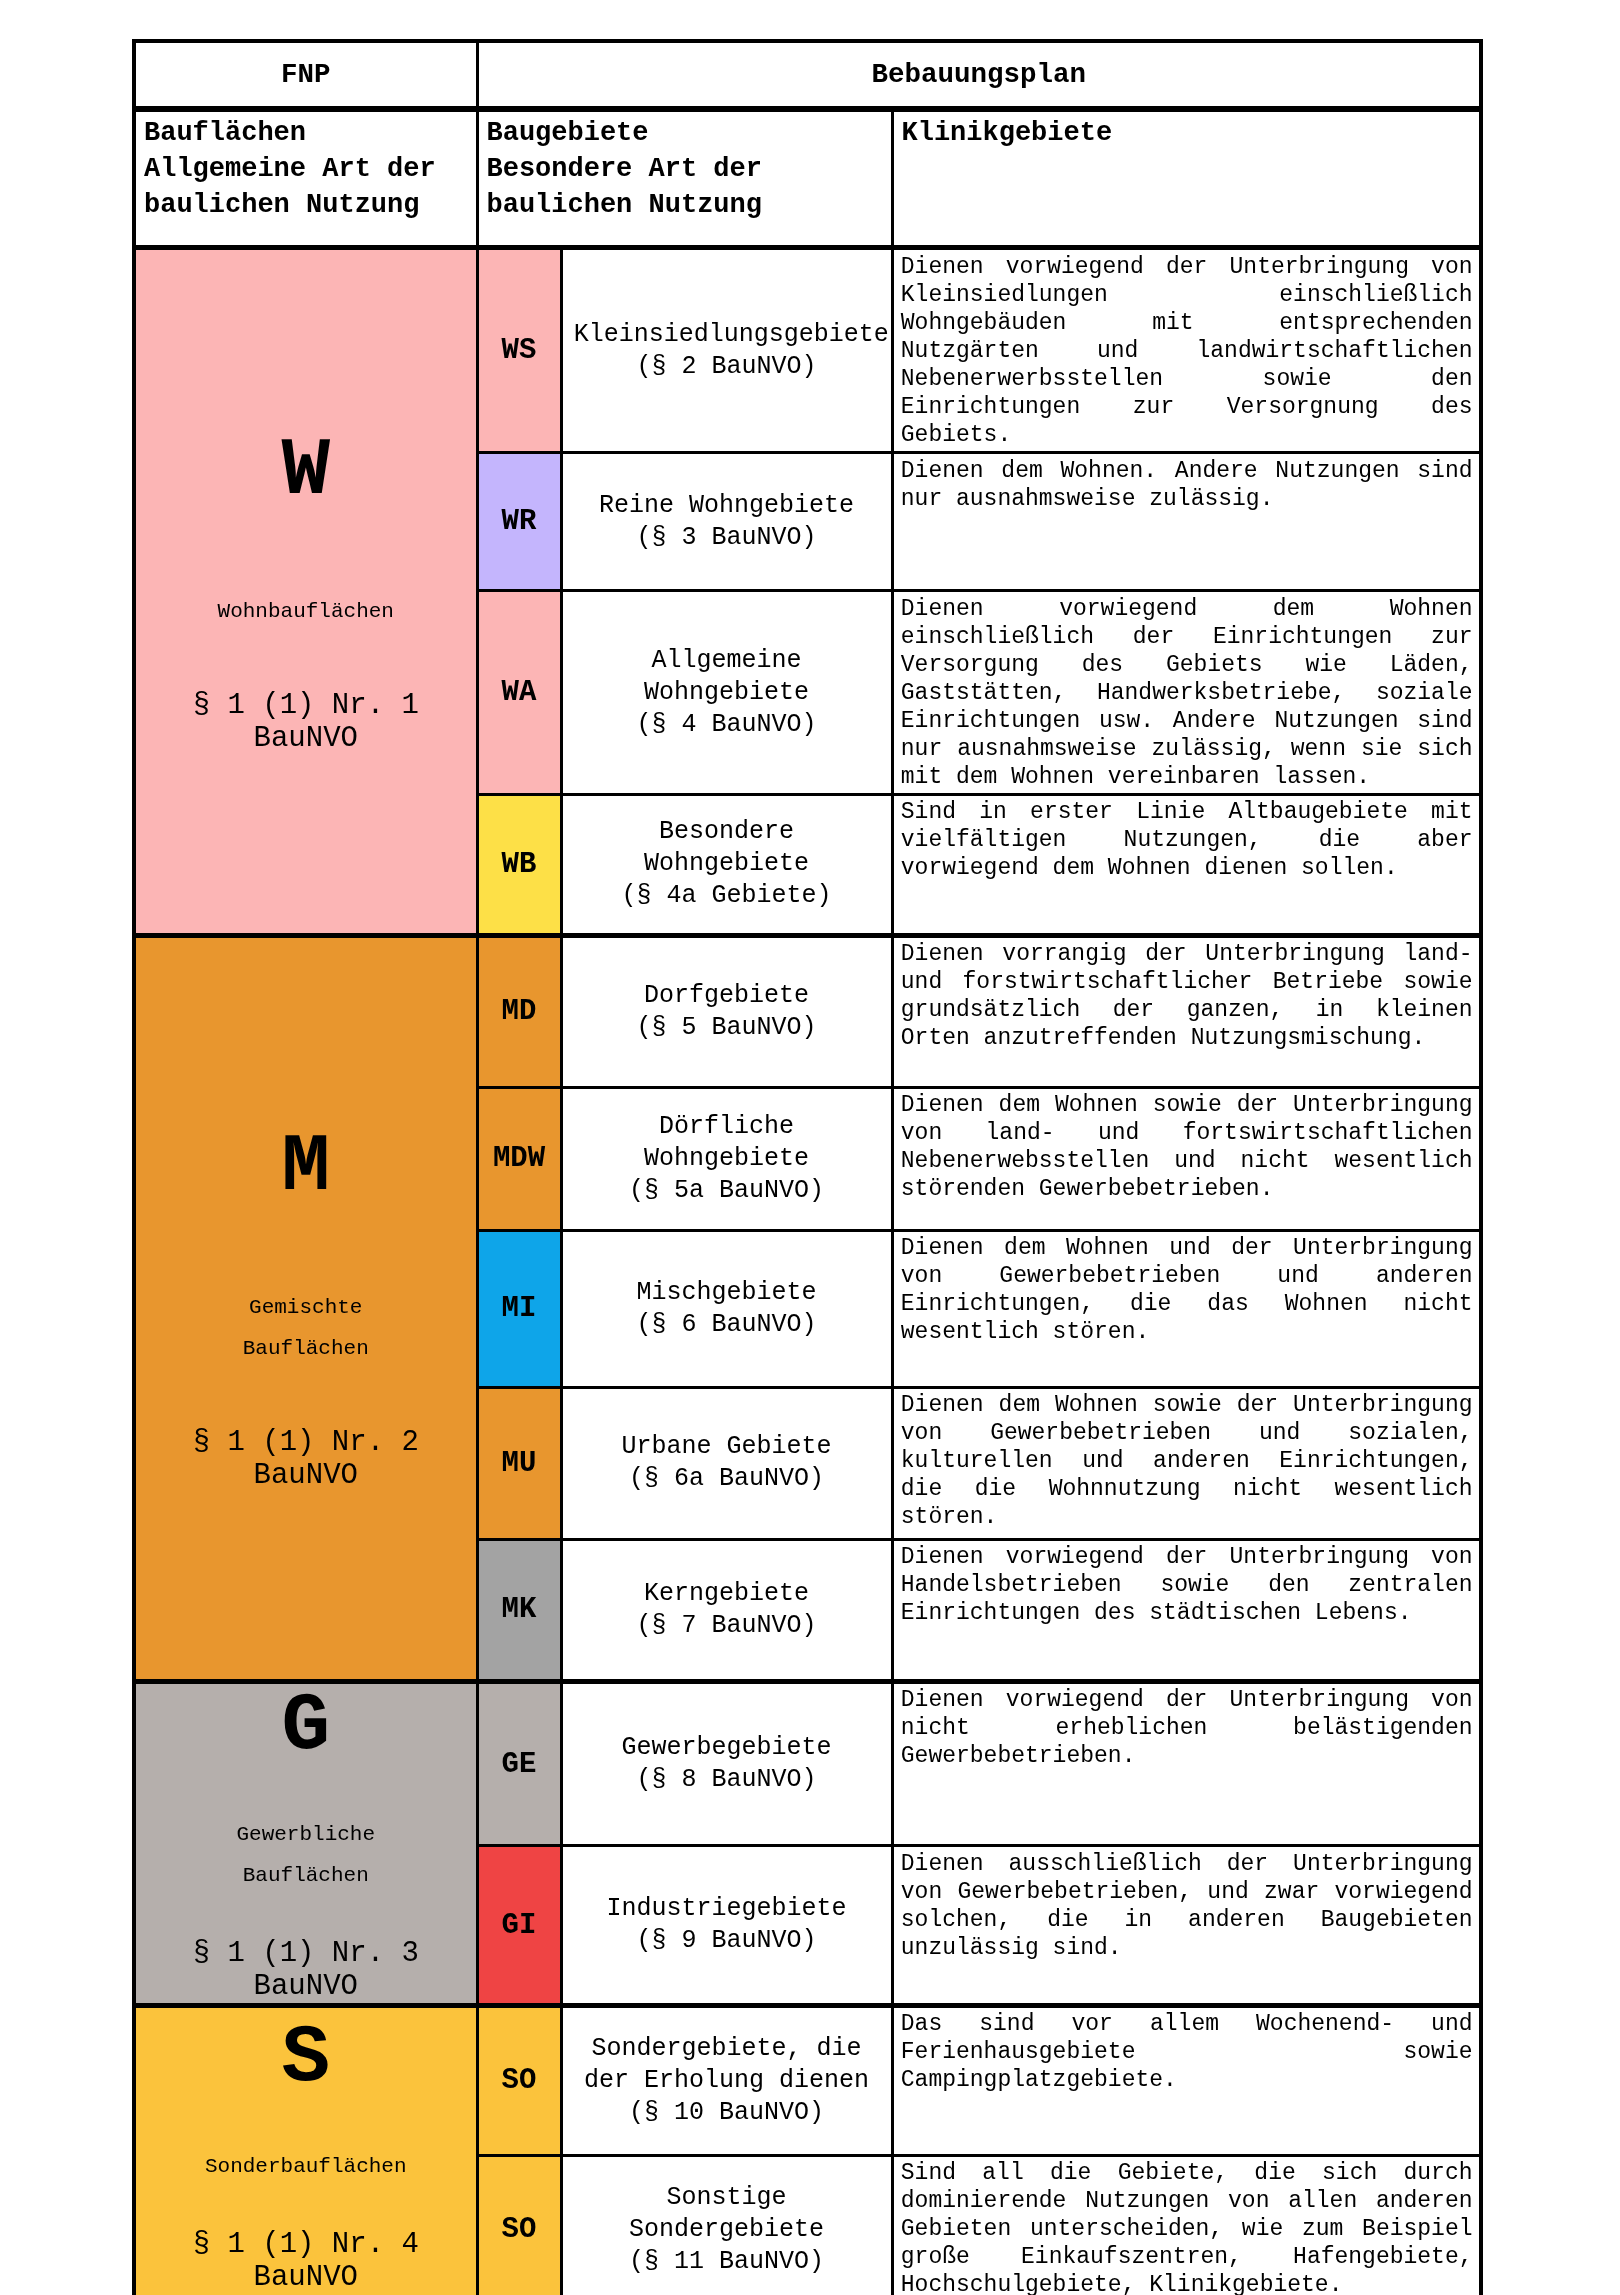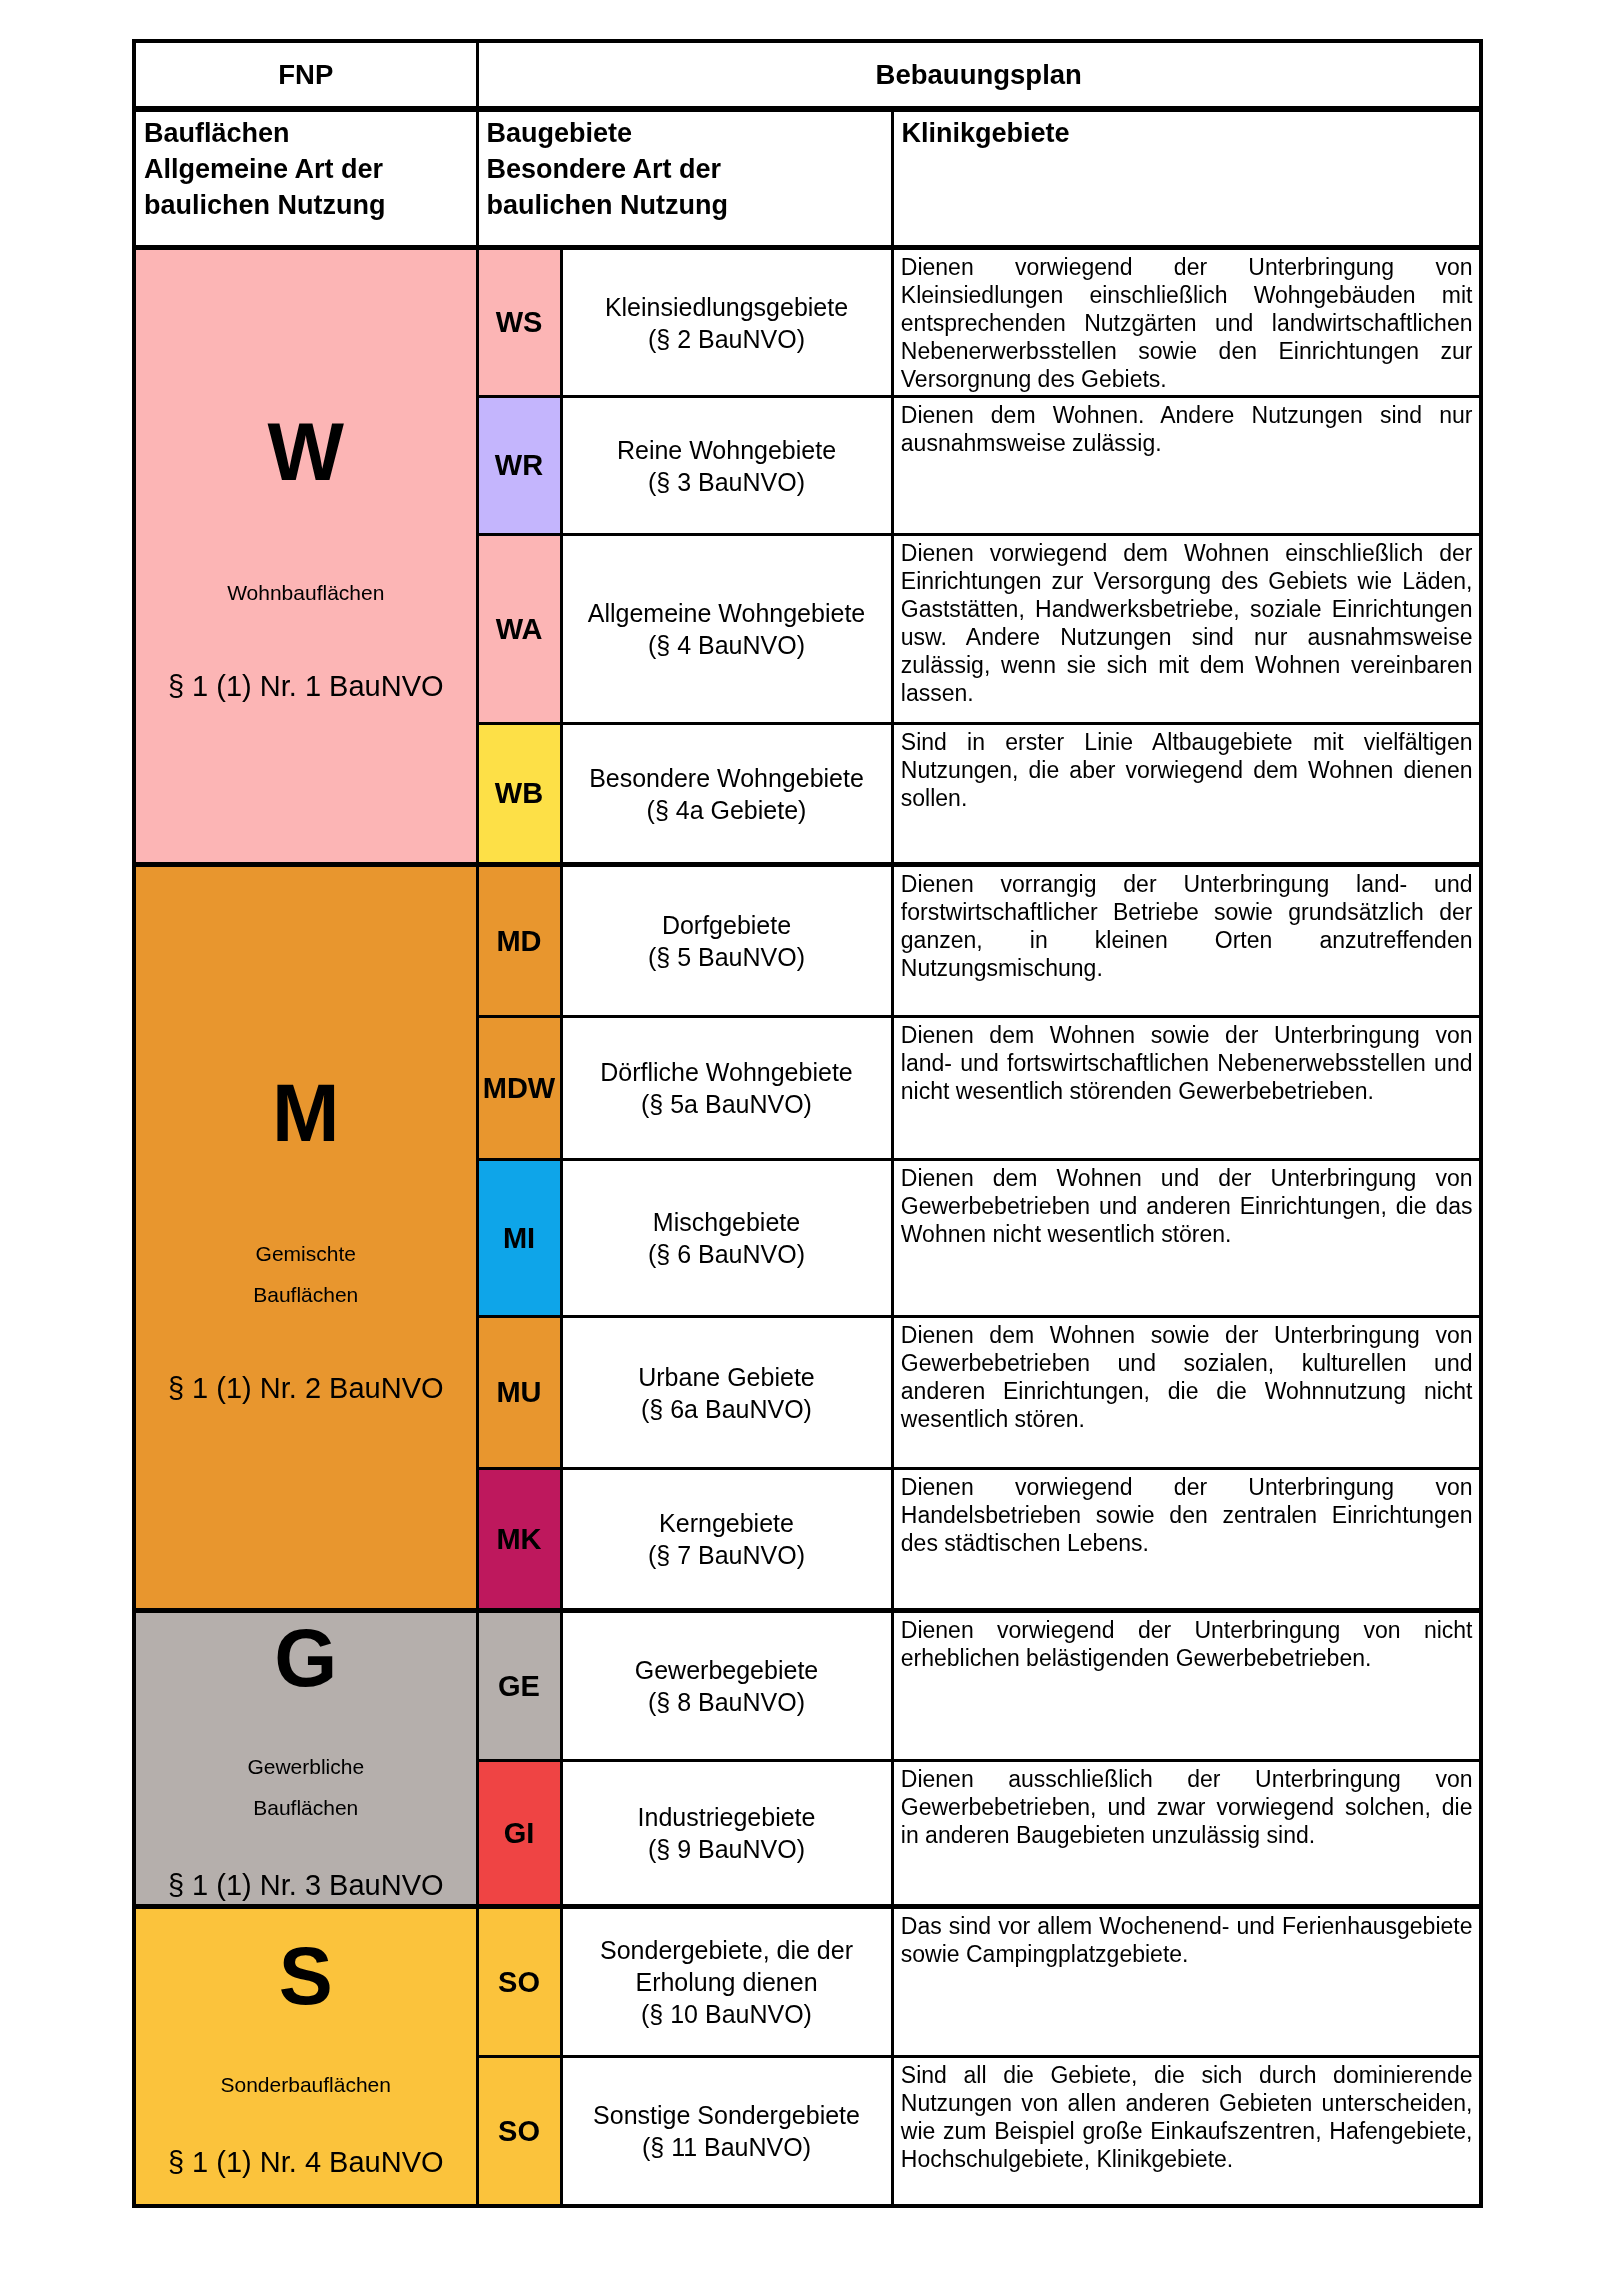--- a/index.html
+++ b/index.html
@@ -1,21 +1,21 @@
 <!DOCTYPE html>
 <html style="font-size:13px"><head>
 <meta charset="utf-8">
 <style>
   html, body { margin: 0; padding: 0; background: #e8e8e8; }
   .canvas {
     position: relative;
     width: 1621px;
     height: 2295px;
     background: #ffffff;
-    font-family: Liberation Sans, sans-serif;
+    font-family: Liberation Mono, monospace;
     color: #000;
     overflow: hidden;
   }
   table.nutzung {
     position: absolute;
     left: 132px;
     top: 39px;
     width: 1347px;
     border-collapse: collapse;
     table-layout: fixed;
@@ -171,21 +171,21 @@
       <td class="code" style="background-color: #0ea5e9;">MI</td>
       <td class="name"><span>Mischgebiete</span><span class="law">(§ 6 BauNVO)</span></td>
       <td class="desc">Dienen dem Wohnen und der Unterbringung von Gewerbebetrieben und anderen Einrichtungen, die das Wohnen nicht wesentlich stören.</td>
     </tr>
     <tr style="height:152px">
       <td class="code" style="background-color: rgb(232, 150, 46);">MU</td>
       <td class="name"><span>Urbane Gebiete</span><span class="law">(§ 6a BauNVO)</span></td>
       <td class="desc">Dienen dem Wohnen sowie der Unterbringung von Gewerbebetrieben und sozialen, kulturellen und anderen Einrichtungen, die die Wohnnutzung nicht wesentlich stören.</td>
     </tr>
     <tr style="height:142px">
-      <td class="code" style="background-color: #be185d; margin-left: 44px;">MK</td>
+      <td class="code" style="background-color: #a3a3a3; margin-left: 44px;">MK</td>
       <td class="name"><span>Kerngebiete</span><span class="law">(§ 7 BauNVO)</span></td>
       <td class="desc">Dienen vorwiegend der Unterbringung von Handelsbetrieben sowie den zentralen Einrichtungen des städtischen Lebens.</td>
     </tr>
 
     <tr class="sec-start" style="height:150px">
       <td class="section" rowspan="2" style="background-color: rgb(181, 175, 172);">
         <span class="big-letter">G</span>
         <span class="sec-label sec-label-tight">Gewerbliche
 Bauflächen</span>
         <span class="sec-law sec-law-tight">§ 1 (1) Nr. 3 BauNVO</span>

